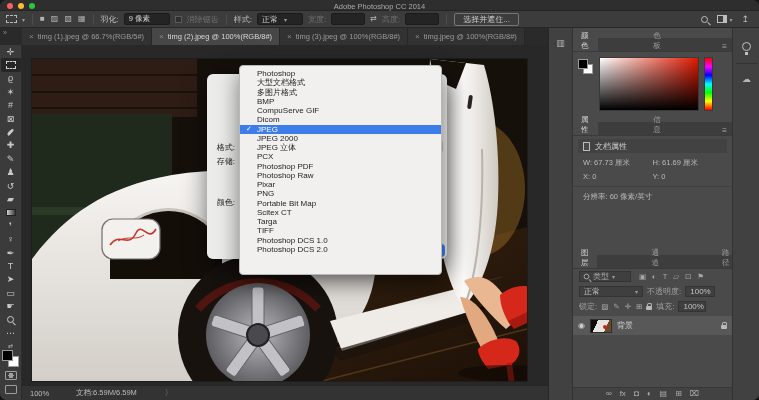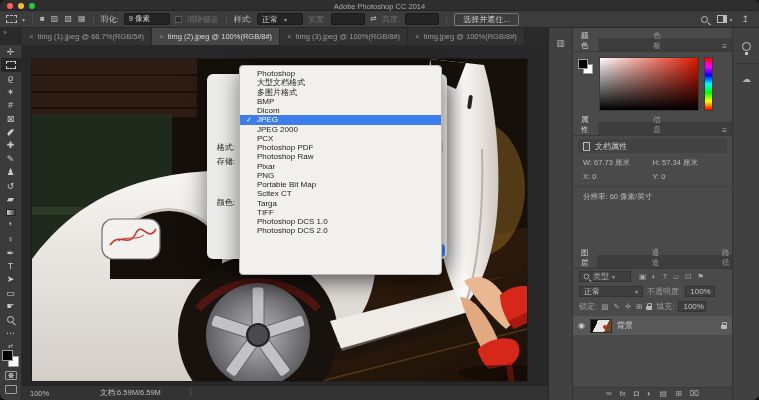--- a/index.html
+++ b/index.html
@@ -80,21 +80,21 @@
         border-radius:4px;box-shadow:0 8px 22px rgba(0,0,0,.5);z-index:10;padding:3px 0;}
   .mi{display:flex;align-items:center;height:9.25px;font-size:8px;color:#1d1d1f;padding-left:6px;}
   .mi .chk{width:11px;font-size:7px;color:#1d1d1f;}
   .mi.selected{background:#3d7de9;color:#ffffff;}
   .mi.selected .chk{color:#ffffff;}
 
   
   .statusbar{position:absolute;left:22px;top:385px;width:526px;height:15px;background:#333333;border-top:1px solid #262626;
              display:flex;align-items:center;gap:0;color:#bdbdbd;font-size:7.5px;}
   .sb-zoom{margin-left:8px;width:40px;}
-  .sb-doc{margin-left:30px;}
+  .sb-doc{margin-left:6px;}
   .sb-chev{margin-left:28px;color:#9a9a9a;}
 
   
   .rightdock{position:absolute;left:548px;top:28px;width:211px;height:372px;background:#444444;border-left:1px solid #262626;}
   .cstrip{position:absolute;left:0;top:0;width:24px;height:372px;background:#414141;border-right:1px solid #333;}
   .cstrip .picon{margin:10px auto 0;width:12px;text-align:center;color:#b5b5b5;font-size:9px;}
   .rstrip{position:absolute;left:183px;top:0;width:28px;height:372px;background:#414141;border-left:1px solid #333;}
   .bulb{position:relative;width:9px;height:9px;border:1.2px solid #c2c2c2;border-radius:50%;margin:14px auto 0;}
   .bulb::after{content:"";position:absolute;left:2.2px;top:8.5px;width:3px;height:3px;background:#c2c2c2;}
   .rdiv{width:22px;height:1px;background:#333;margin:12px auto 0;}
@@ -323,29 +323,37 @@
         <div class="mi">
           <span class="chk"></span>
           <span class="mi-label">多图片格式</span>
         </div>
         <div class="mi">
           <span class="chk"></span>
           <span class="mi-label">BMP</span>
         </div>
         <div class="mi">
           <span class="chk"></span>
+          <span class="mi-label">CompuServe GIF</span>
+        </div>
+        <div class="mi">
+          <span class="chk"></span>
           <span class="mi-label">Dicom</span>
         </div>
         <div class="mi selected">
           <span class="chk">✓</span>
           <span class="mi-label">JPEG</span>
         </div>
         <div class="mi">
           <span class="chk"></span>
           <span class="mi-label">JPEG 2000</span>
+        </div>
+        <div class="mi">
+          <span class="chk"></span>
+          <span class="mi-label">JPEG 立体</span>
         </div>
         <div class="mi">
           <span class="chk"></span>
           <span class="mi-label">PCX</span>
         </div>
         <div class="mi">
           <span class="chk"></span>
           <span class="mi-label">Photoshop PDF</span>
         </div>
         <div class="mi">
@@ -421,21 +429,21 @@
             <span class="ptab active">属性</span>
             <span class="ptab">信息</span>
             <span class="pmenu">≡</span>
           </div>
         <div class="docprops">
           <span class="pageicon"></span>
           <span>文档属性</span>
         </div>
         <div class="prow">
           <span>W: 67.73 厘米</span>
-          <span>H: 57.34 厘米</span>
+          <span>H: 61.69 厘米</span>
         </div>
         <div class="prow">
           <span>X: 0</span>
           <span>Y: 0</span>
         </div>
         <div class="pdiv"></div>
         <div class="prow">
             <span style="width:100%">分辨率: 60 像素/英寸</span>
           </div>
       </div>

